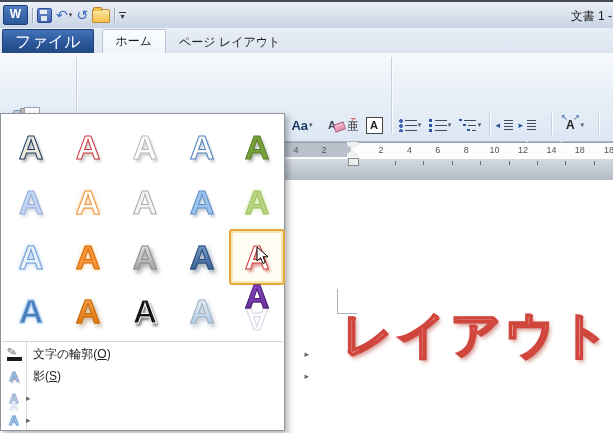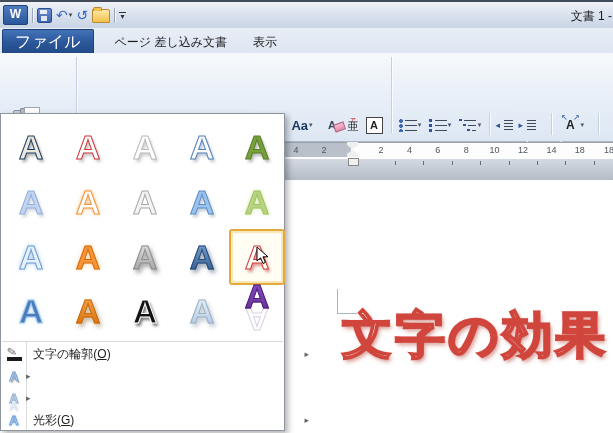--- a/index.html
+++ b/index.html
@@ -216,22 +216,22 @@
           <span>▾</span>
         </div>
     </div>
     <div class="title-text">文書 1 -</div>
   </div>
 
   <div class="tabs-row">
     <div class="tabs-strip">
       <div class="tab-file">ファイル</div>
 
-        <div class="tab">ページ 差し込み文書</div>
-        <div class="tab">表示</div>
+    <div class="tab active">ホーム</div>
+        <div class="tab">ページ レイアウト</div>
       </div>
   </div>
 
   <div class="ribbon">
 
     <div class="paste-big">
       <div class="icon-clipboard"></div>
       <div class="paste-label">貼り付け</div>
       <div class="drop">▾</div>
     </div>
@@ -419,21 +419,21 @@
     </div>
   <div class="indent-markers">
     <div class="im first"></div>
     <div class="im hang"></div>
     <div class="im left"></div>
   </div>
 
   <div class="page">
     <div class="corner-mark" style="left:53px;top:109px;position:absolute;width:19px;height:24px;border-left:1px solid #a9b4c2;border-bottom:1px solid #a9b4c2;"></div>
   </div>
-  <div class="doc-effect">文字の効果</div>
+  <div class="doc-effect">レイアウト</div>
 
   <div class="panel">
     <div id="gallery">
         <div class="gcell" style="left: 4px; top: 7px;">
           <span class="gA" style="-webkit-text-stroke: 1px rgb(23, 55, 94); color: rgb(236, 232, 220); text-shadow: rgba(80, 80, 80, 0.45) 2px 3px 3px;">A</span>
         </div>
         <div class="gcell" style="left: 61px; top: 7px;">
           <span class="gA" style="-webkit-text-stroke: 1px rgb(209, 52, 56); color: rgb(255, 255, 255); text-shadow: rgba(120, 120, 120, 0.4) 2px 3px 3px;">A</span>
         </div>
         <div class="gcell" style="left: 118px; top: 7px;">
@@ -498,33 +498,33 @@
           <span class="mi-icon">
             <span class="mi-outline-ic"></span>
           </span>
           <span class="mi-label">文字の輪郭(<u>O</u>)</span>
           <span class="mi-arrow">▸</span>
         </div>
         <div class="menu-item" style="top: 251px;">
           <span class="mi-icon">
             <span class="mi-a shadow">A</span>
           </span>
+          <span class="mi-label">影(<u>S</u>)</span>
           <span class="mi-arrow">▸</span>
         </div>
         <div class="menu-item" style="top: 273px;">
           <span class="mi-icon">
             <span class="mi-a reflection">A</span>
           </span>
           <span class="mi-arrow">▸</span>
         </div>
         <div class="menu-item" style="top: 295px;">
           <span class="mi-icon">
             <span class="mi-a glow">A</span>
           </span>
-          <span class="mi-label">光彩(<u>G</u>)</span>
           <span class="mi-arrow">▸</span>
         </div>
       </div>
   </div>
 
   <div class="cursor">
     <svg width="13" height="19" viewBox="0 0 13 19">
         <path d="M1,1 L1,15 L4.6,11.8 L7,17.5 L9.4,16.4 L7,10.8 L12,10.8 Z" fill="#fff" stroke="#000" stroke-width="1"></path>
       </svg>
   </div>

